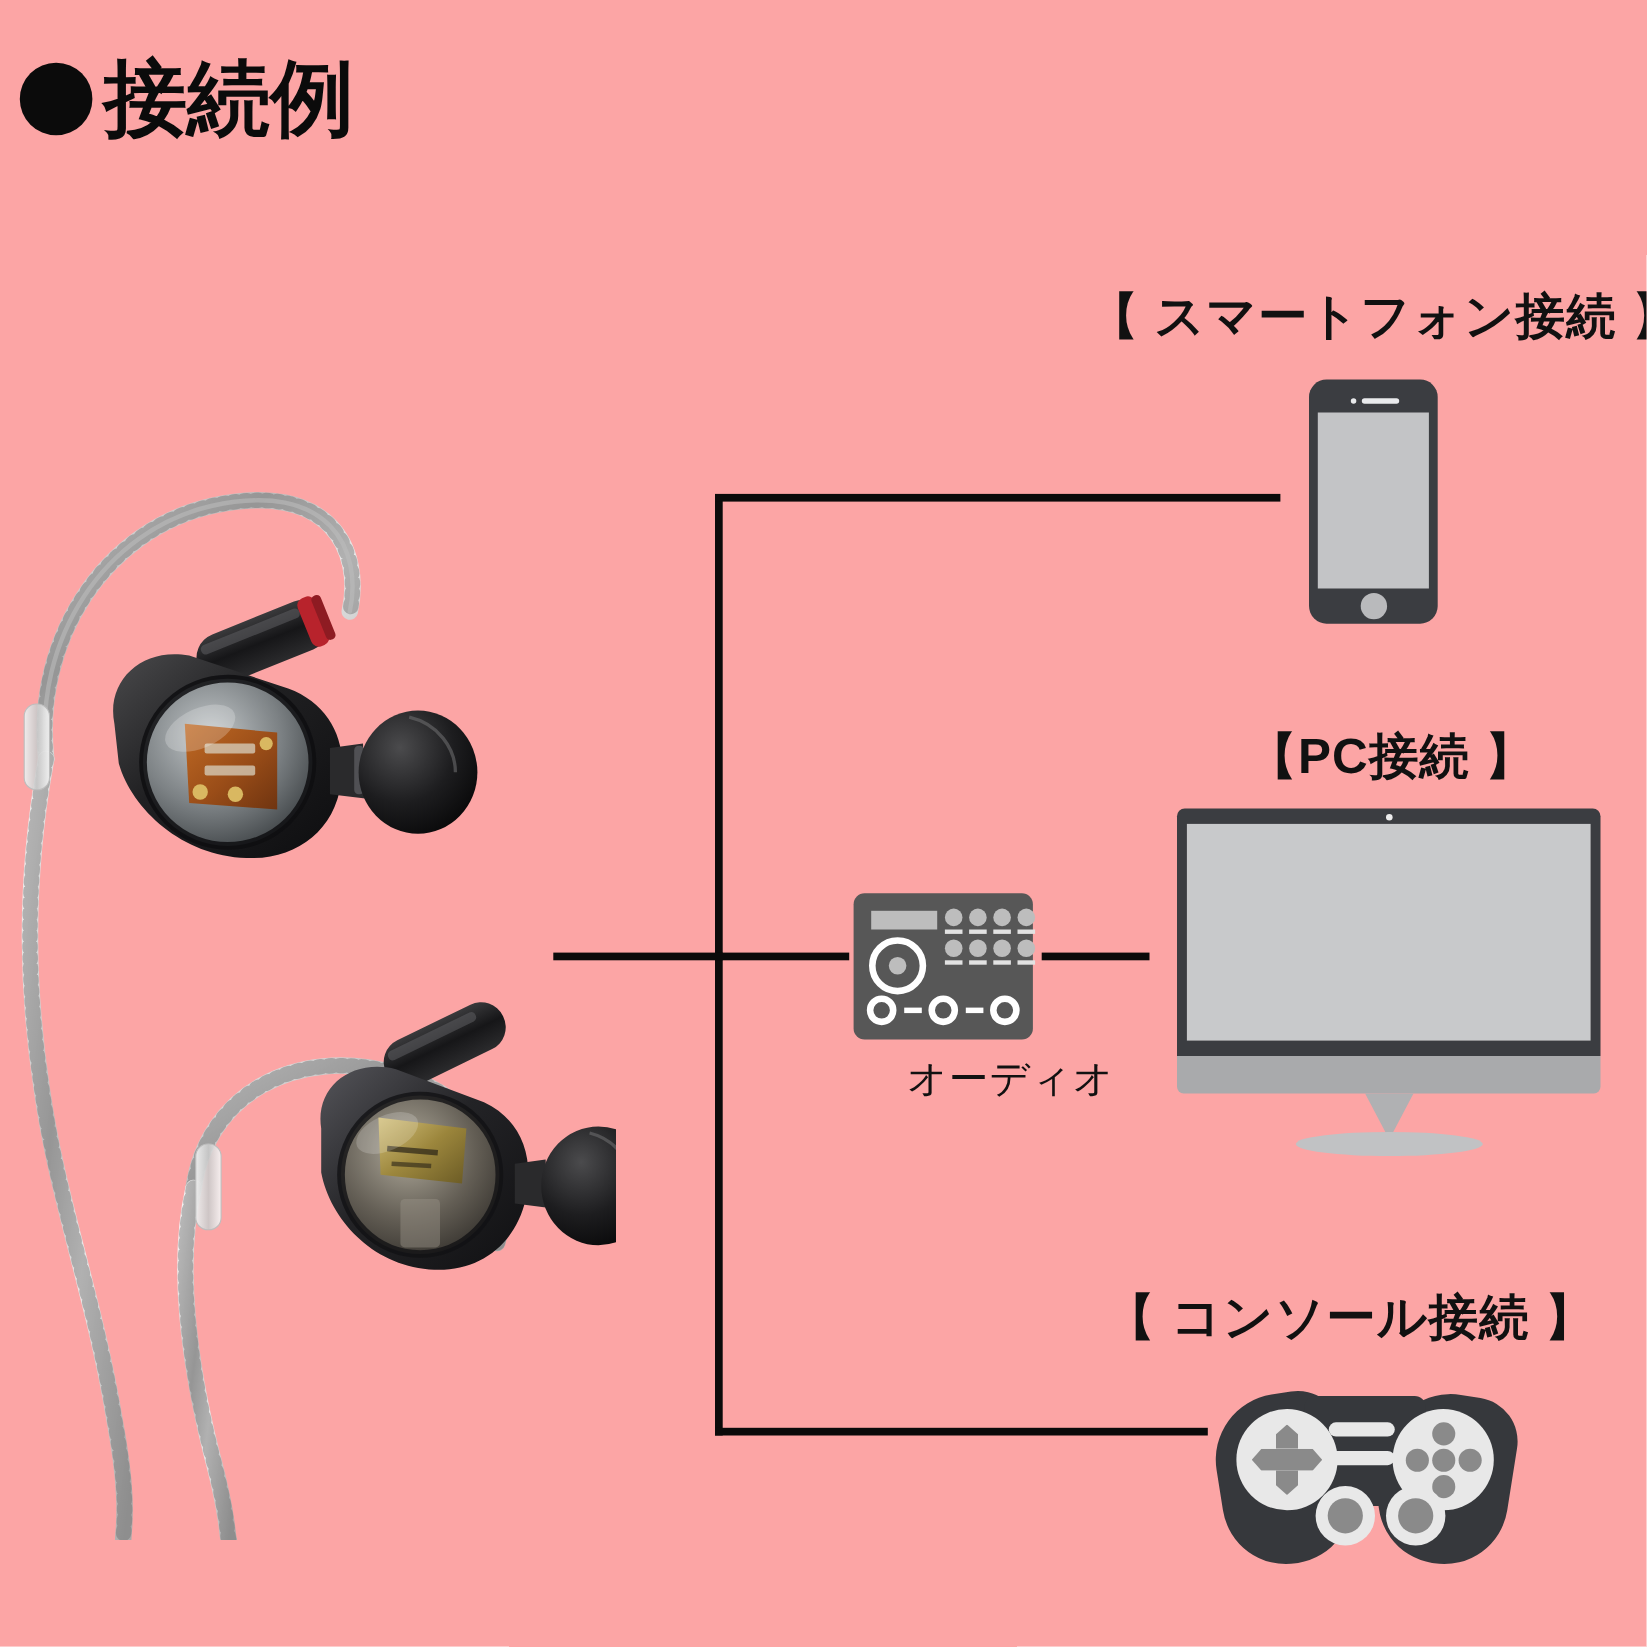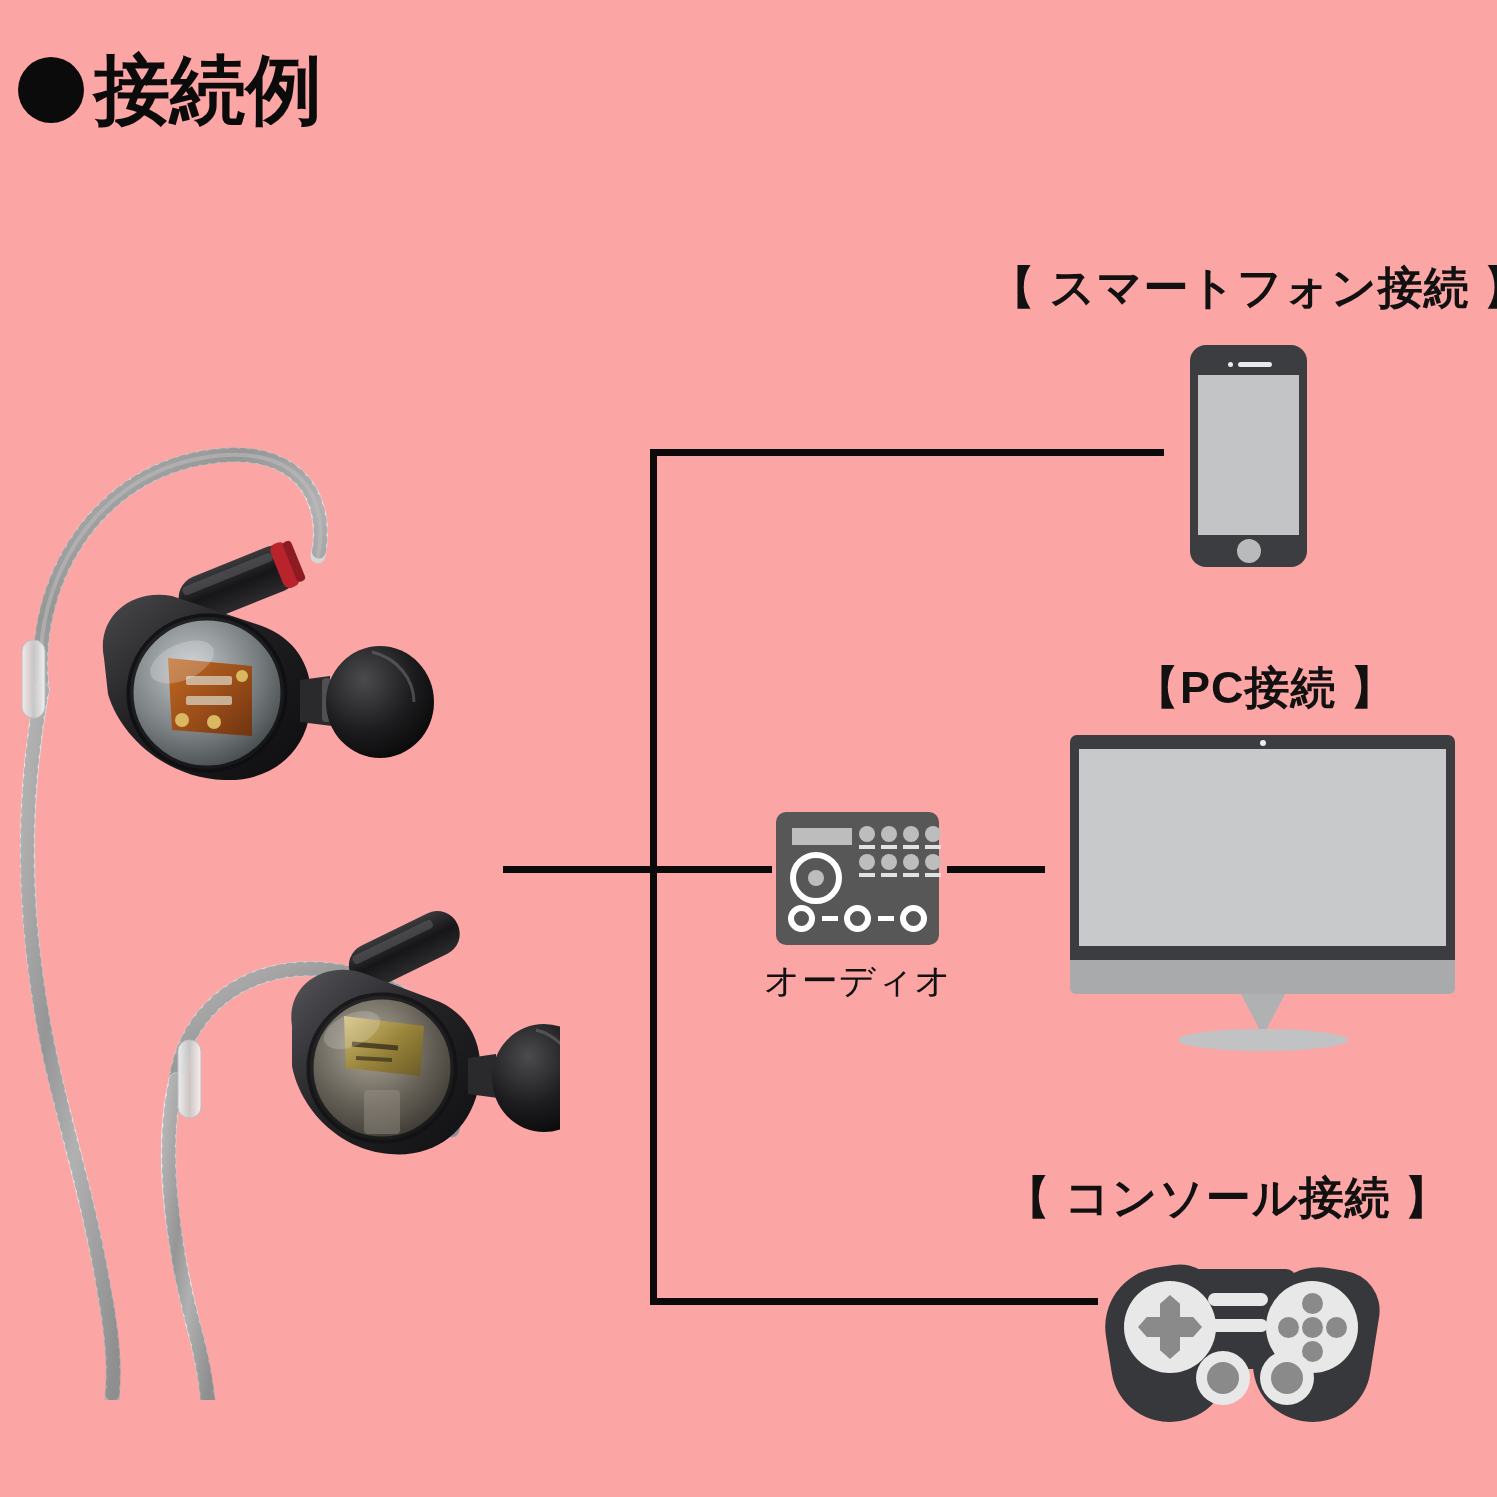--- a/index.html
+++ b/index.html
@@ -280,21 +280,21 @@
   #audio-if .portdash {
     width: 16px;
     height: 5px;
     background: #ffffff;
   }
   #ai-caption {
     position: absolute;
     left: 703px;
     top: 955px;
     width: 310px;
-    text-align: center;
+    text-align: right;
     font-size: 36px;
     font-weight: 400;
     color: #111111;
     line-height: 1.45;
     letter-spacing: 1px;
   }
 
   
   #gamepad {
     position: absolute;

